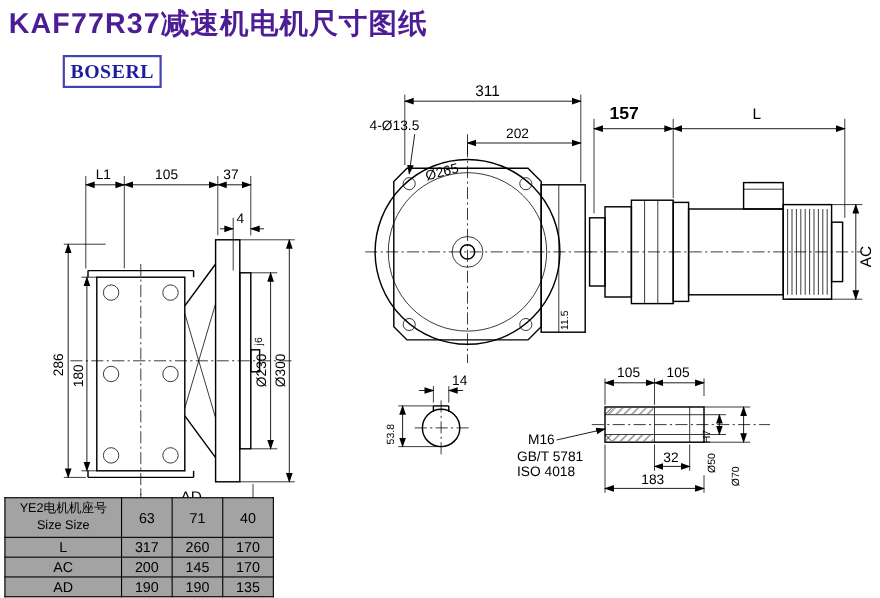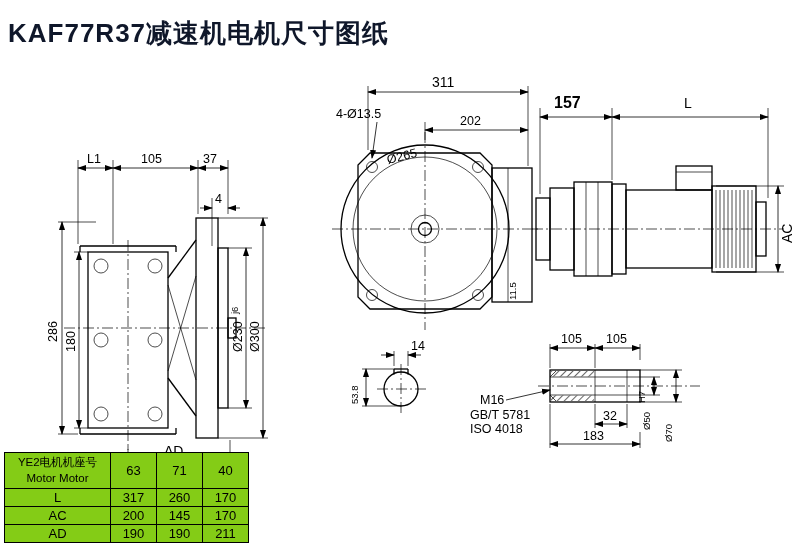--- a/index.html
+++ b/index.html
@@ -1,41 +1,42 @@
 <!DOCTYPE html>
 <html><head>
 <meta charset="utf-8">
 <style>
   * { margin:0; padding:0; box-sizing:border-box; }
   body { background:#ffffff; font-family:"Liberation Sans", sans-serif; }
   #stage { position:relative; width:800px; height:544px; background:#fff; overflow:hidden; }
-  #title { position:absolute; left:8px; top:16px; font-size:26px; font-weight:bold; color:#0f172a; letter-spacing:1px; white-space:nowrap; }
+  #title { position:absolute; left:8px; top:4px; font-size:26px; font-weight:bold; color:#4c1d95; letter-spacing:1px; white-space:nowrap; }
   #logo { position:absolute; left:57px; top:50px; width:90px; height:30px; border:2px solid #4343b0;
           color:#1c1c9c; font-family:"Liberation Serif", serif; font-weight:bold; font-size:18px;
           display:flex; align-items:center; justify-content:center; letter-spacing:0.5px; }
   svg.draw { position:absolute; left:0; top:0; }
   .ol { fill:none; stroke:#000; stroke-width:1.3; }
   .tl { fill:none; stroke:#000; stroke-width:0.7; }
   .cl { fill:none; stroke:#000; stroke-width:0.7; stroke-dasharray:11 3 2 3; }
   .dm { fill:none; stroke:#000; stroke-width:0.8; }
   text { font-family:"Liberation Sans", sans-serif; font-size:12.5px; fill:#000; }
   text.big { font-size:16px; font-weight:bold; }
   text.md  { font-size:14px; }
   text.sm  { font-size:9.5px; }
-  #dimtable { position:absolute; left:4px; top:452px; border-collapse:collapse; table-layout:fixed; background:#84cc16; }
+  #dimtable { position:absolute; left:4px; top:452px; border-collapse:collapse; table-layout:fixed; background:#a3a3a3; }
   #dimtable td { border:1px solid #000; text-align:center; font-size:13px; padding:0 2px; height:18px; }
   #dimtable td.hd { width:106px; height:36px; font-size:11.5px; line-height:1.35; }
   #dimtable td.c  { width:46px; }
 </style>
 </head>
 <body>
 
 <div id="stage">
 
   <div id="title">KAF77R37减速机电机尺寸图纸</div>
+  <div id="logo">BOSERL</div>
 
   <svg class="draw" width="800" height="544" viewBox="0 0 800 544">
     <defs>
       <marker id="arr" viewBox="0 0 10 10" refX="9" refY="5" markerWidth="9" markerHeight="9" orient="auto-start-reverse" markerUnits="userSpaceOnUse">
         <path d="M0,1.6 L10,5 L0,8.4 Z" fill="#000"></path>
       </marker>
       <pattern id="hatch" width="5" height="5" patternUnits="userSpaceOnUse" patternTransform="rotate(45)">
         <line x1="2.5" y1="0" x2="2.5" y2="5" stroke="#000" stroke-width="0.6"></line>
       </pattern>
     </defs>
@@ -241,21 +242,21 @@
       <text x="470" y="419">GB/T 5781</text>
       <text x="470" y="433">ISO 4018</text>
     </g>
   </svg>
 
   <table id="dimtable">
     <tbody>
         <tr>
       <td class="hd">
         <div>YE2电机机座号</div>
-        <div>Motor Motor</div>
+        <div>Size Size</div>
       </td>
       <td class="c">63</td>
       <td class="c">71</td>
       <td class="c">40</td>
     </tr>
     <tr>
       <td>L</td>
       <td>317</td>
       <td>260</td>
       <td>170</td>
@@ -263,18 +264,18 @@
     <tr>
       <td>AC</td>
       <td>200</td>
       <td>145</td>
       <td>170</td>
     </tr>
     <tr>
       <td>AD</td>
       <td>190</td>
       <td>190</td>
-      <td>211</td>
+      <td>135</td>
     </tr>
   </tbody>
     </table>
 
 </div>
 
 </body></html>

